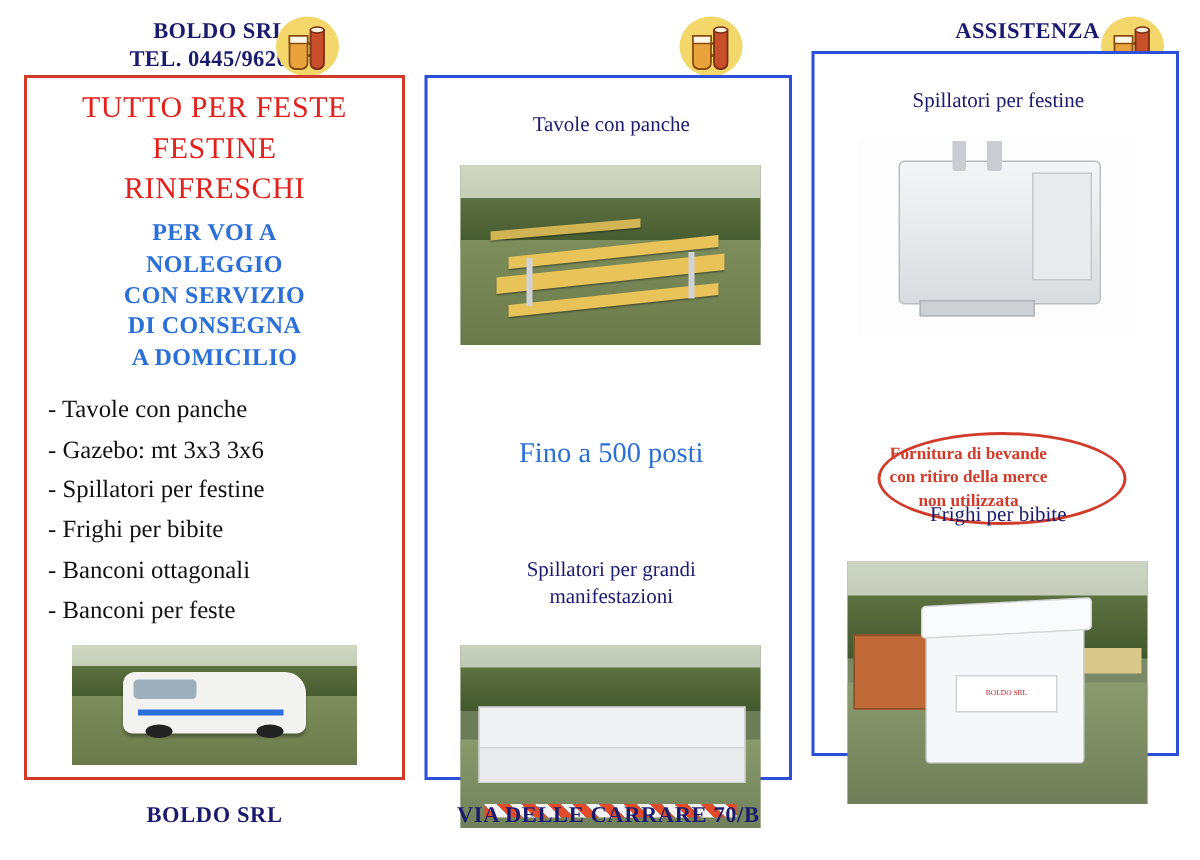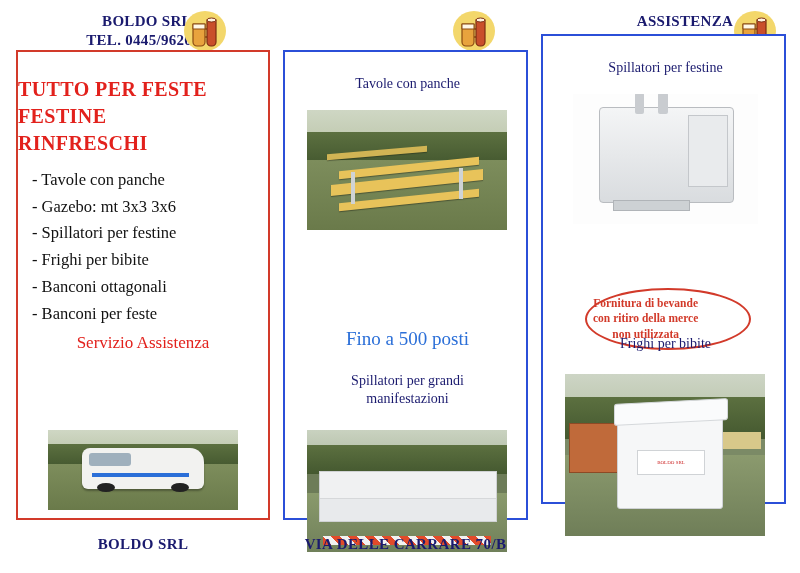--- a/index.html
+++ b/index.html
@@ -36,25 +36,25 @@
   
   .mug{
     position:absolute;
     width:44px;height:42px;
   }
   .mug svg{display:block;}
 
   
   .title-red{
     color:#e2211c;
-    font-weight:bold;
-    text-align:left;
+    font-weight:normal;
+    text-align:center;
     font-size:20px;
     line-height:1.35;
-    margin-top:24px;
+    margin-top:7px;
     letter-spacing:.4px;
   }
   .subtitle-blue{
     color:#2b6fd8;
     font-weight:bold;
     text-align:center;
     font-size:16px;
     line-height:1.3;
     margin-top:6px;
     letter-spacing:.3px;
@@ -108,21 +108,21 @@
   
   .stand{position:absolute;left:6%;top:34%;width:88%;height:40%;background:#f0f1f2;border:1px solid #d0d2d4;}
   .stand .front{position:absolute;left:0;right:0;bottom:0;height:46%;background:#e8eaec;border-top:1px solid #d6d8da;}
 
   .caption{
     position:absolute;
     text-align:center;
     color:#1a1a6e;
     font-size:14px;
   }
-  .caption-blue{color:#2b6fd8;margin-top:36px;}
+  .caption-blue{color:#2b6fd8;}
 
   .oval{
     position:absolute;
     border:2px solid #d23a2a;
     border-radius:50%;
     color:#d23a2a;
     text-align:center;
     font-size:11.5px;
     line-height:1.35;
     display:flex;
@@ -191,20 +191,27 @@
   </div>
 
   <div class="panel red" style="left:16px;top:50px;width:254px;height:470px;">
 
     <div class="title-red">
       <div>TUTTO PER FESTE</div>
       <div>FESTINE</div>
       <div>RINFRESCHI</div>
     </div>
 
+    <div class="subtitle-blue">
+      <div>PER VOI A</div>
+      <div>NOLEGGIO</div>
+      <div>CON SERVIZIO</div>
+      <div>DI CONSEGNA</div>
+      <div>A DOMICILIO</div>
+    </div>
 
     <div class="bullets">
       <div>- Tavole con panche</div>
       <div>- Gazebo: mt 3x3 3x6</div>
       <div>- Spillatori per festine</div>
       <div>- Frighi per bibite</div>
       <div>- Banconi ottagonali</div>
       <div>- Banconi per feste</div>
     </div>
 

